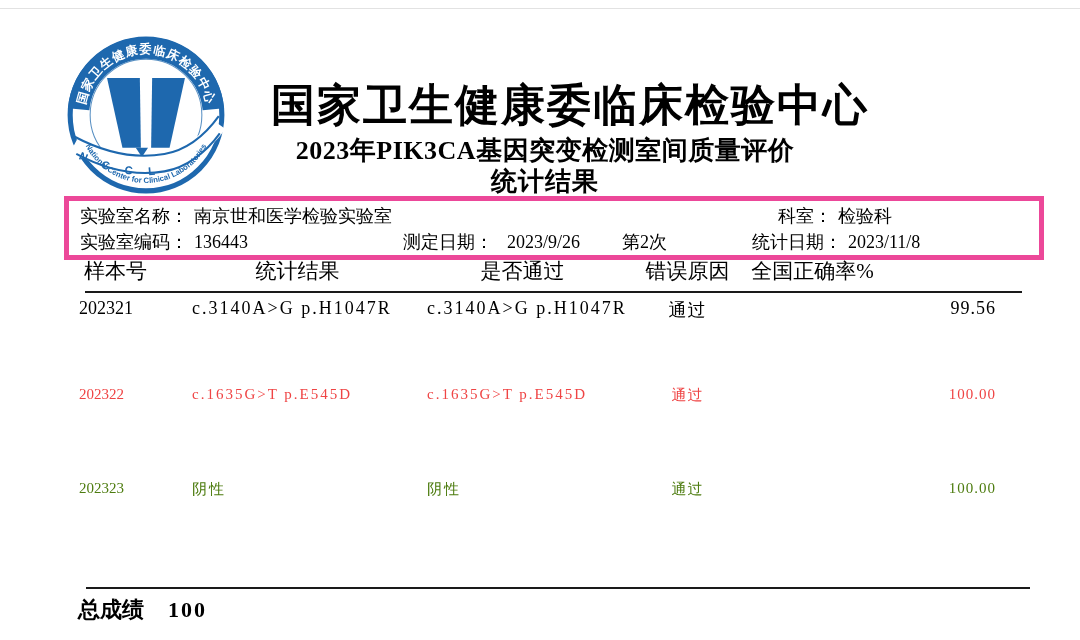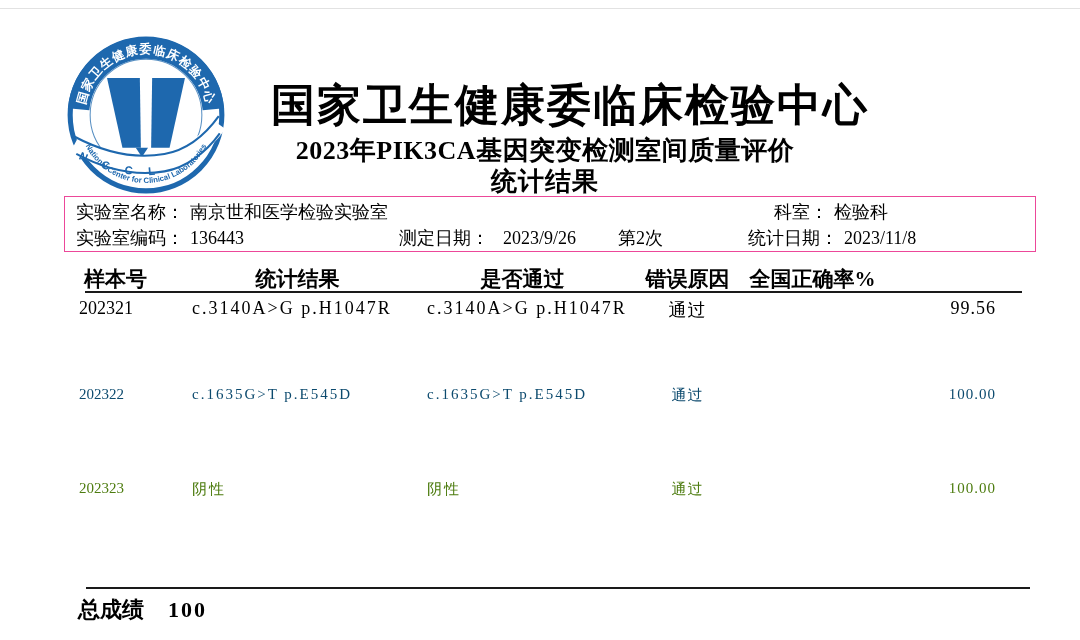--- a/index.html
+++ b/index.html
@@ -12,39 +12,39 @@
   .arc-cn{font-size:12px; font-weight:bold; fill:#ffffff; letter-spacing:1px; font-family:"Liberation Sans","DejaVu Sans",sans-serif;}
   .arc-en{font-size:7.6px; font-weight:bold; fill:#1e68ae; font-family:"Liberation Sans","DejaVu Sans",sans-serif;}
   .nccl-text{font-size:11px; font-weight:bold; fill:#1e68ae; letter-spacing:6px; font-family:"Liberation Sans","DejaVu Sans",sans-serif;}
   .org-title{position:absolute; left:60px; top:76px; width:1020px; text-align:center;
     font-size:44px; font-weight:bold; letter-spacing:2px; white-space:nowrap;}
   .report-title{position:absolute; left:5px; top:133px; width:1080px; text-align:center;
     font-size:26px; font-weight:bold; letter-spacing:0.5px; white-space:nowrap;}
   .report-subtitle{position:absolute; left:5px; top:164px; width:1080px; text-align:center;
     font-size:26px; font-weight:bold; letter-spacing:1px;}
   .info-box{position:absolute; left:64px; top:196px; width:970px; height:54px;
-    border:1px solid #ec4899; font-size:18px;}
+    border:5px solid #ec4899; font-size:18px;}
   .info-box .cell{position:absolute; white-space:nowrap;}
   .inf-name{left:11px; top:3px;}
   .inf-dept{left:709px; top:3px;}
   .inf-code{left:11px; top:29px;}
   .inf-tdate{left:291px; top:29px;margin-left:43px;}
   .inf-round{left:553px; top:29px;}
   .inf-sdate{left:683px; top:29px;}
   .inf-val{margin-left:6px;}
   .inf-val-wide{margin-left:14px;}
   .table{position:absolute; left:64px; top:254px; width:972px; height:336px;}
   .grid-row{display:grid; grid-template-columns:116px 235px 215px 115px 135px 156px; width:972px;}
-  .thead{position:absolute; left:0; top:8px; font-size:21px; font-weight:bold; padding-top:3px;}
+  .thead{position:absolute; left:0; top:0; font-size:21px; font-weight:normal; padding-top:3px;}
   .th1{padding-left:20px;}
   .th2,.th3,.th4,.th5,.th6{text-align:center;}
   .header-rule{position:absolute; left:21px; top:37px; width:937px; height:2px; background:#1a1a1a;}
   .tr{position:absolute; left:0; white-space:nowrap;}
   .r1{top:44px; font-size:18px;}
-  .r2{top:132px; font-size:15px; color:#0c4a6e;}
+  .r2{top:132px; font-size:15px; color:#ef4444;}
   .r3{top:226px; font-size:15px; color:#4d7c0f;}
   .td1{padding-left:15px;}
   .td2,.td3{padding-left:12px; letter-spacing:2px;}
   .td4{text-align:center; letter-spacing:1px;}
   .td6{text-align:right; padding-right:40px; letter-spacing:1px;}
   .bottom-rule{position:absolute; left:86px; top:587px; width:944px; height:2px; background:#1a1a1a;}
   .total{position:absolute; left:78px; top:595px; font-size:22px; font-weight:bold;}
   .total-value{margin-left:24px; letter-spacing:2px;}
 </style>
 </head>

